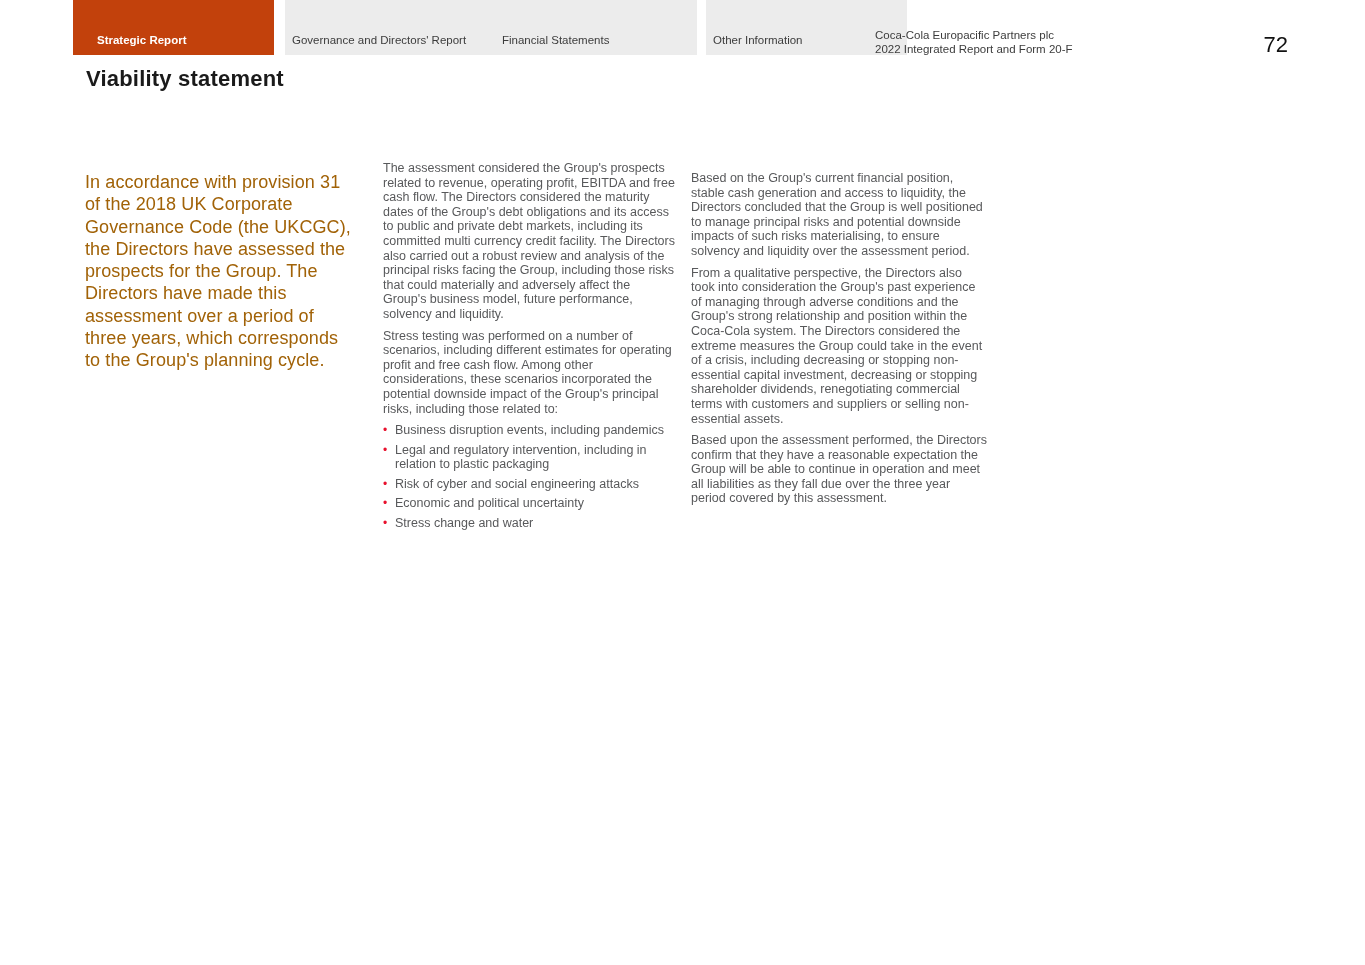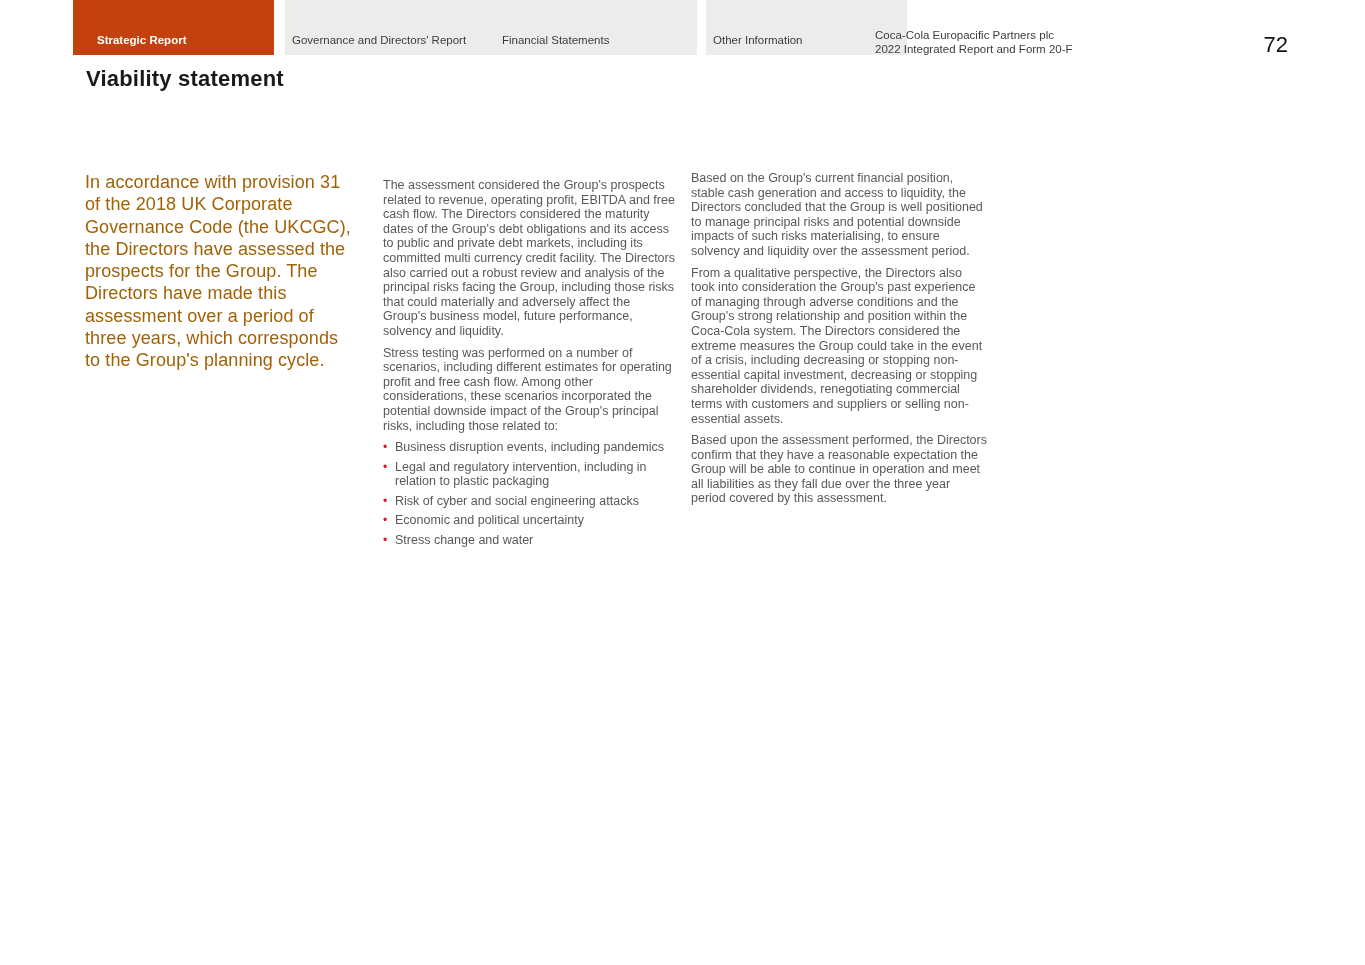--- a/index.html
+++ b/index.html
@@ -65,21 +65,21 @@
     font-size: 22px;
     font-weight: bold;
     color: #1a1a1a;
     letter-spacing: 0.2px;
     margin-left: 13px;
   }
 
   
   .col { position: absolute; }
   .col-intro { left: 73px;  top: 171px; width: 282px; }
-  .col-mid   { left: 383px; top: 178px; width: 293px; }
+  .col-mid   { left: 383px; top: 161px; width: 293px; }
   .col-right { left: 691px; top: 171px; width: 296px; }
 
   .intro-text {
     font-size: 18px;
     font-weight: normal;
     line-height: 22.3px;
     color: #a16207;
     letter-spacing: 0.1px;
     margin-left: 12px;
   }

